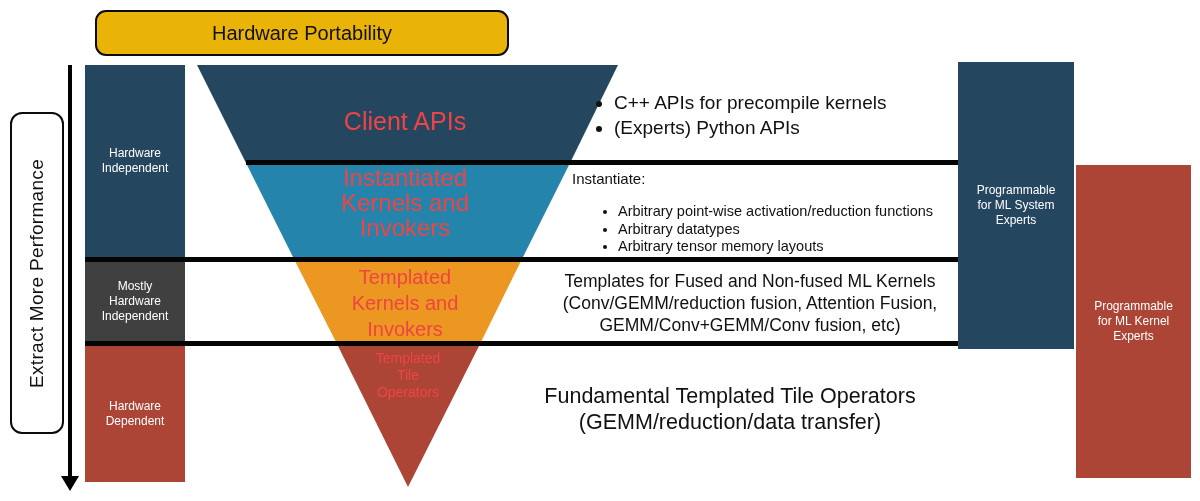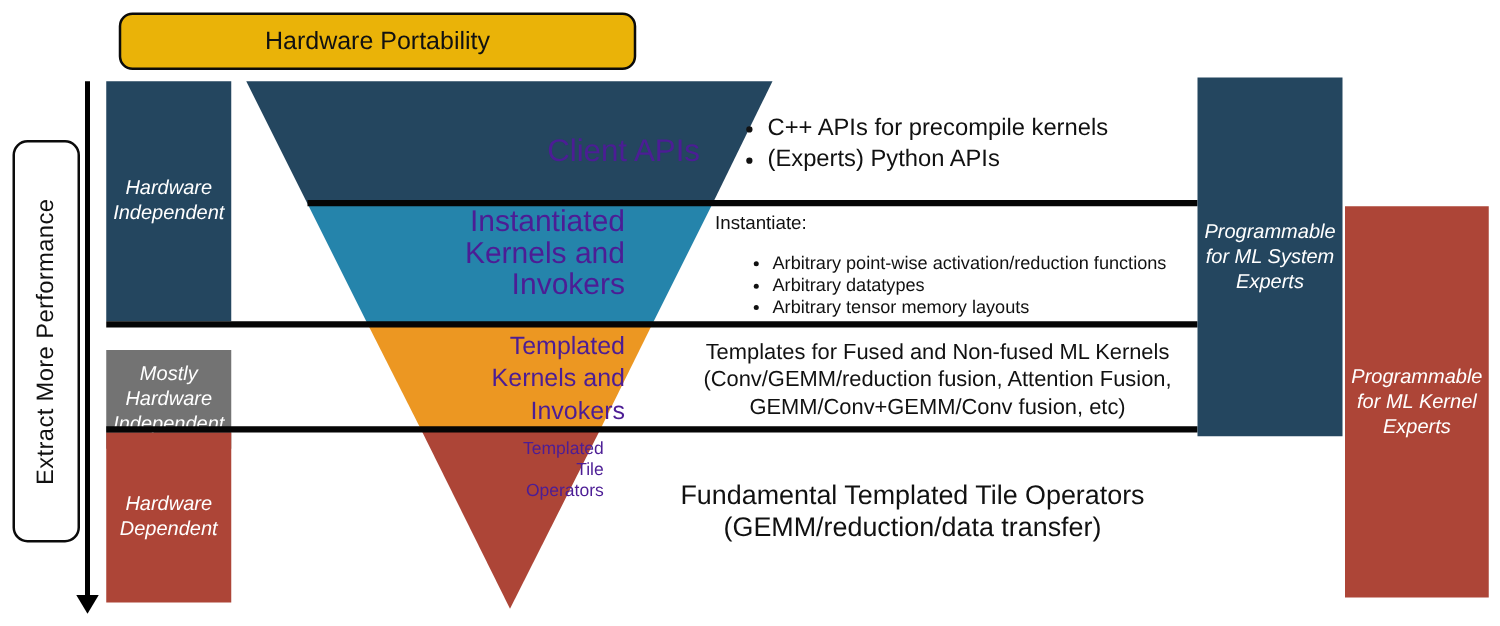--- a/index.html
+++ b/index.html
@@ -15,27 +15,27 @@
 
   
   .vbox{border:2.5px solid #0b0b0b;border-radius:12px;display:flex;align-items:center;justify-content:center;background:#fff;}
   .vtext{writing-mode:vertical-rl;transform:rotate(180deg);font-size:19px;letter-spacing:.3px;}
 
   
   .arrow-line{width:4px;background:#000;}
   .arrow-head{width:0;height:0;border-left:9px solid transparent;border-right:9px solid transparent;border-top:15px solid #000;}
 
   
-  .block{display:flex;align-items:center;justify-content:center;color:#fff;font-size:16px;line-height:1.25;text-align:center;font-style:italic;}
+  .block{display:flex;align-items:center;justify-content:center;color:#fff;font-size:12px;line-height:1.25;text-align:center;}
 
   
   .sep{height:5px;background:#050505;}
 
   
-  .f-label{color:#4c1d95;text-align:right;}
+  .f-label{color:#ef4444;text-align:center;}
 
   
   ul.blist{margin:0;padding-left:22px;list-style:disc;}
   .client-bullets{font-size:19px;line-height:25px;}
   .inst-bullets{font-size:14.5px;line-height:17.5px;}
 </style>
 </head>
 <body>
 
 <div id="diagram">
@@ -48,21 +48,21 @@
   <div class="arrow-head abs" style="left:61px;top:476px;"></div>
 
   <div class="vbox abs" style="left:10px;top:112px;width:50px;height:318px;">
     <span class="vtext">Extract More Performance</span>
   </div>
 
   <div class="block abs pre" style="left:85px;top:65px;width:100px;height:192px;background:#24465F;">
     <span class="pre">Hardware
 Independent</span>
   </div>
-  <div class="block abs pre" style="left:85px;top:280px;width:100px;height:79px;background:#737373;">
+  <div class="block abs pre" style="left:85px;top:262px;width:100px;height:79px;background:#404040;">
     <span class="pre">Mostly
 Hardware
 Independent</span>
   </div>
   <div class="block abs pre" style="left:85px;top:346px;width:100px;height:136px;background:#AD4537;">
     <span class="pre">Hardware
 Dependent</span>
   </div>
 
   <svg class="abs" style="left:0;top:0;" width="1200" height="501" viewBox="0 0 1200 501">

